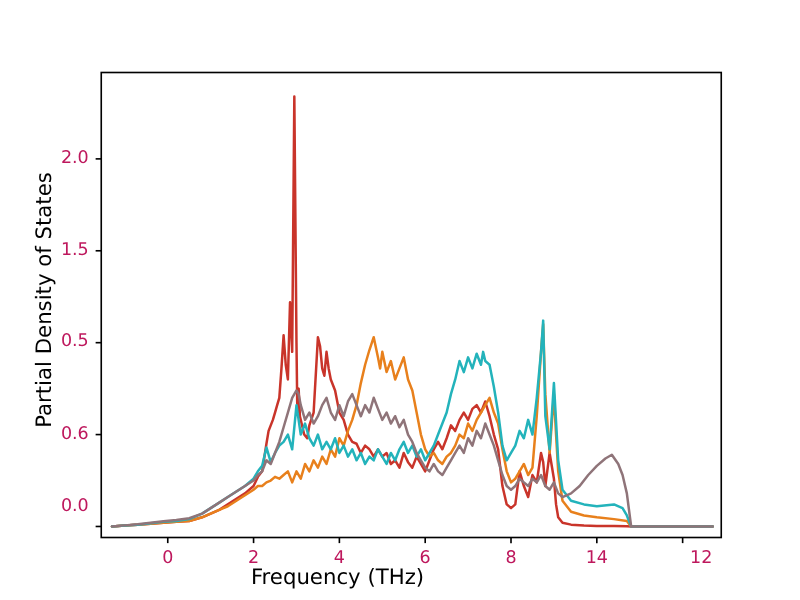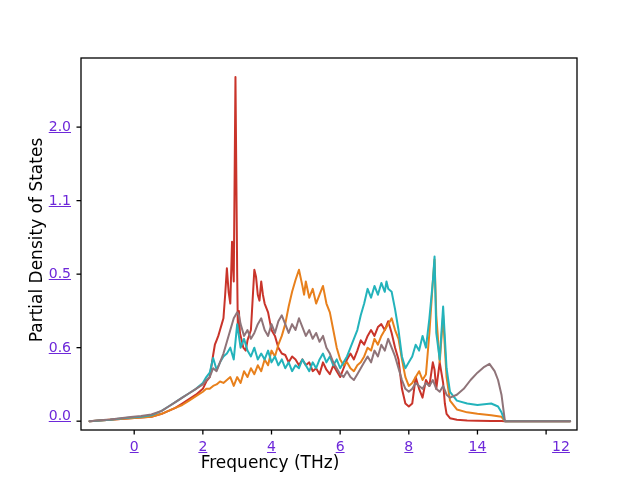--- a/index.html
+++ b/index.html
@@ -4,21 +4,21 @@
 <style>
   html,body{margin:0;padding:0;}
   body{width:640px;height:480px;background:#ffffff;
        font-family:"DejaVu Sans","Liberation Sans",sans-serif;overflow:hidden;}
   #fig{position:relative;width:640px;height:480px;}
   #plotsvg{position:absolute;left:0;top:0;width:640px;height:480px;}
   .axlabel{position:absolute;color:#000;font-size:17px;font-family:"DejaVu Sans",sans-serif;}
   #xlabel{left:0;top:432px;width:540px;text-align:center;margin-top:20px;}
   #ylabel{left:0;top:0;width:480px;height:24px;line-height:24px;text-align:center;
           transform-origin:0 0;transform:translate(24px,480px) rotate(-90deg);}
-  .ticklab{position:absolute;color:#6d28d9;font-size:14px;font-family:"DejaVu Sans",sans-serif;text-decoration:underline;}
+  .ticklab{position:absolute;color:#be185d;font-size:14px;font-family:"DejaVu Sans",sans-serif;}
   .xtick{text-align:center;width:40px;}
   .ytick{text-align:right;width:40px;}
 </style>
 </head>
 <body>
 
 <div id="fig">
 
   <svg id="plotsvg" viewBox="0 0 640 480">
     <rect x="0" y="0" width="640" height="480" fill="#ffffff"></rect>
@@ -53,20 +53,20 @@
   <div id="xticklabels">
       <div class="ticklab xtick" style="left: 114.204px; top: 438px;">0</div>
       <div class="ticklab xtick" style="left: 182.855px; top: 438px;">2</div>
       <div class="ticklab xtick" style="left: 251.505px; top: 438px;">4</div>
       <div class="ticklab xtick" style="left: 320.156px; top: 438px;">6</div>
       <div class="ticklab xtick" style="left: 388.806px; top: 438px;">8</div>
       <div class="ticklab xtick" style="left: 457.457px; top: 438px;">14</div>
       <div class="ticklab xtick" style="left: 541px; top: 438px;">12</div>
     </div>
   <div id="yticklabels">
-      <div class="ticklab ytick" style="left: 31px; top: 407px;">0.0</div>
+      <div class="ticklab ytick" style="left: 31px; top: 397px;">0.0</div>
       <div class="ticklab ytick" style="left: 31px; top: 338.66px;">0.6</div>
       <div class="ticklab ytick" style="left: 31px; top: 265.142px;">0.5</div>
-      <div class="ticklab ytick" style="left: 31px; top: 191.625px;">1.1</div>
+      <div class="ticklab ytick" style="left: 31px; top: 191.625px;">1.5</div>
       <div class="ticklab ytick" style="left: 31px; top: 118.107px;">2.0</div>
     </div>
 
 </div>
 
 </body></html>

